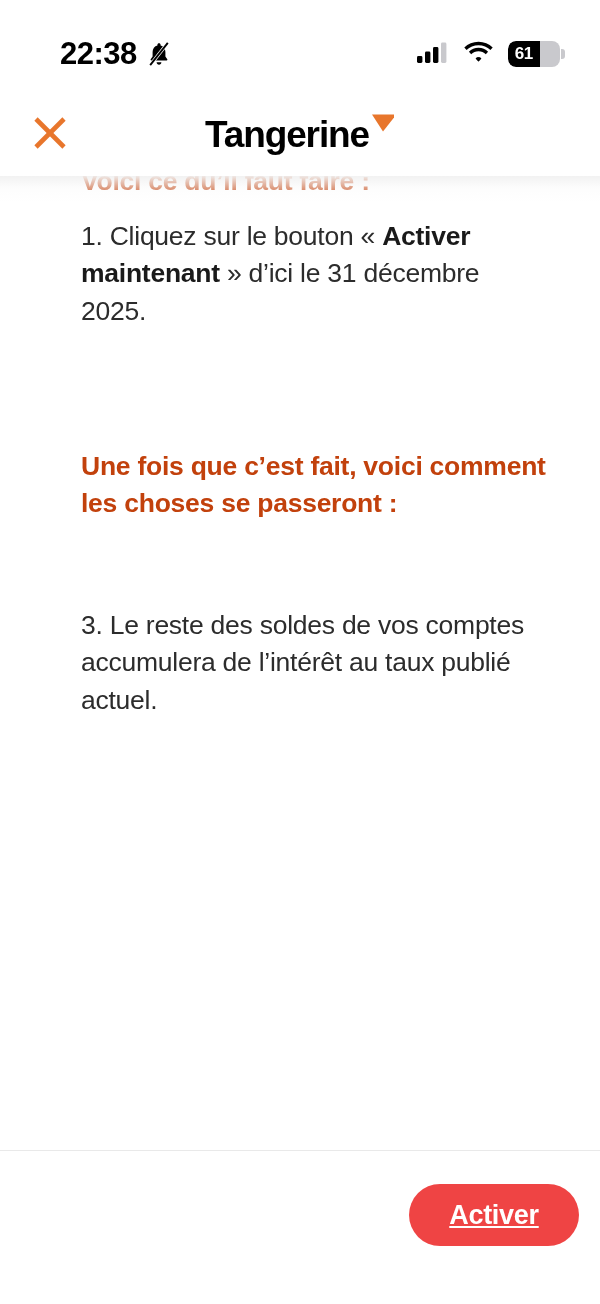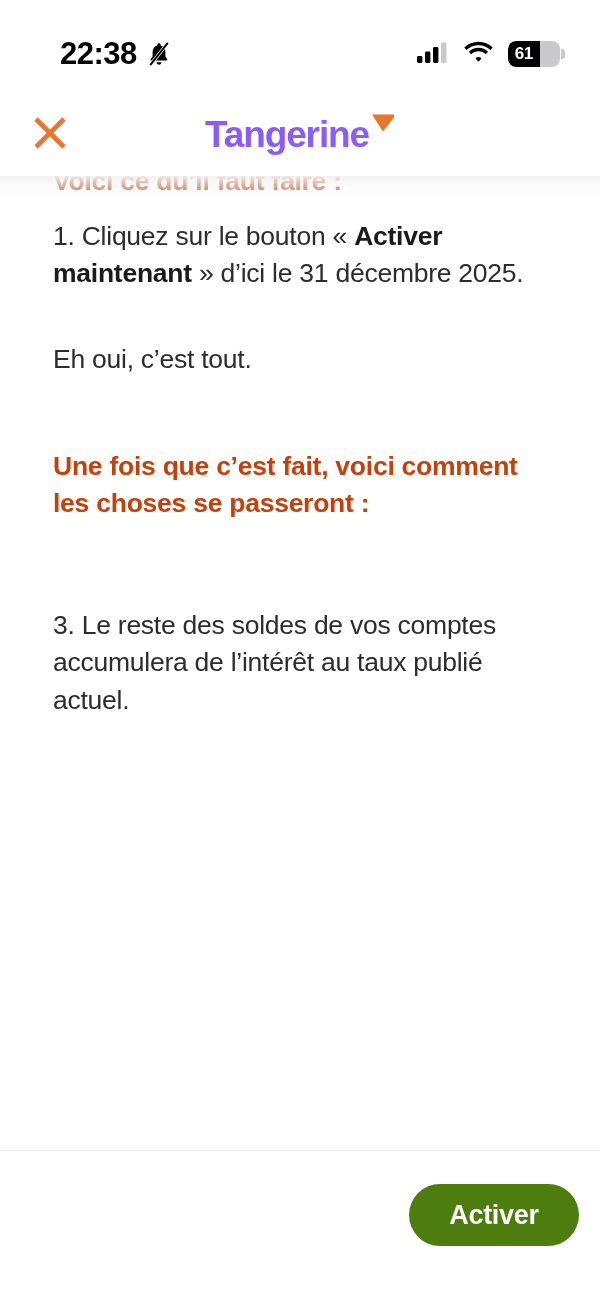--- a/index.html
+++ b/index.html
@@ -66,21 +66,21 @@
   .content {
     position:absolute; inset:0; overflow:hidden;
     padding:0 53px;
   }
   .fade-top {
     position:absolute; left:0; right:0; top:0; height:26px; z-index:3;
     background:linear-gradient(to bottom, rgba(241,241,241,0.95) 0%, rgba(250,250,250,0.5) 45%, rgba(255,255,255,0) 100%);
     pointer-events:none;
   }
   .doc { color:#2c2c2c; }
-  .doc p { font-size:26.5px; line-height:1.41; letter-spacing:-0.25px; }
+  .doc p { font-size:26.5px; line-height:1.41; letter-spacing:-0.25px;margin-left:28px; }
   .doc .hd { font-weight:700; color:#c2410c; }
   .doc b { font-weight:700; color:#1a1a1a; }
 
   .clip-line { margin-top:-13px; overflow:hidden; height:27px; }
   .gap-sm { height:28px; }
   .gap-md { height:48px; }
   .gap-lg { height:62px; }
   .gap-xl { height:70px; }
 
   
@@ -145,21 +145,21 @@
   <div class="header">
     <button class="close-btn">
       <span>
         <svg width="36" height="36" viewBox="0 0 36 36">
           <line x1="4" y1="4" x2="32" y2="32" stroke="#E8762C" stroke-width="4.6" stroke-linecap="butt"></line>
           <line x1="32" y1="4" x2="4" y2="32" stroke="#E8762C" stroke-width="4.6" stroke-linecap="butt"></line>
         </svg>
       </span>
     </button>
     <div class="brand">
-      <span class="brand-word" style="color: #8b5cf6;">Tangerine</span>
+      <span class="brand-word" style="color: #000000;">Tangerine</span>
       <span class="brand-mark">
         <svg width="24" height="24" viewBox="0 0 24 24">
           <path d="M1 1 L23 1 L23 4 L12 18 Z" fill="#E8762C"></path>
         </svg>
       </span>
     </div>
   </div>
 
   <div class="content-wrap">
     <div class="fade-top"></div>
@@ -169,21 +169,20 @@
         <div class="clip-line">
           <p class="hd">Voici ce qu’il faut faire :</p>
         </div>
 
         <div class="gap-sm"></div>
 
         <p><span>1. Cliquez sur le bouton « </span><b>Activer maintenant</b><span> » d’ici le 31 décembre 2025.</span></p>
 
         <div class="gap-md"></div>
 
-        <p>Eh oui, c’est tout.</p>
 
         <div class="gap-xl"></div>
 
         <p class="hd">Une fois que c’est fait, voici comment les choses se passeront :</p>
 
         <div class="gap-sm"></div>
 
 
         <div class="gap-sm"></div>
 
@@ -192,16 +191,16 @@
 
         <p>3. Le reste des soldes de vos comptes accumulera de l’intérêt au taux publié actuel.</p>
 
         <div class="gap-lg"></div>
 
       </div>
     </div>
   </div>
 
   <div class="footer">
-    <button class="cta" style="background: #4d7c0f;">Activer</button>
+    <button class="cta" style="background: #ef4444; text-decoration: underline;">Activer</button>
   </div>
 
 </div>
 
 </body></html>

